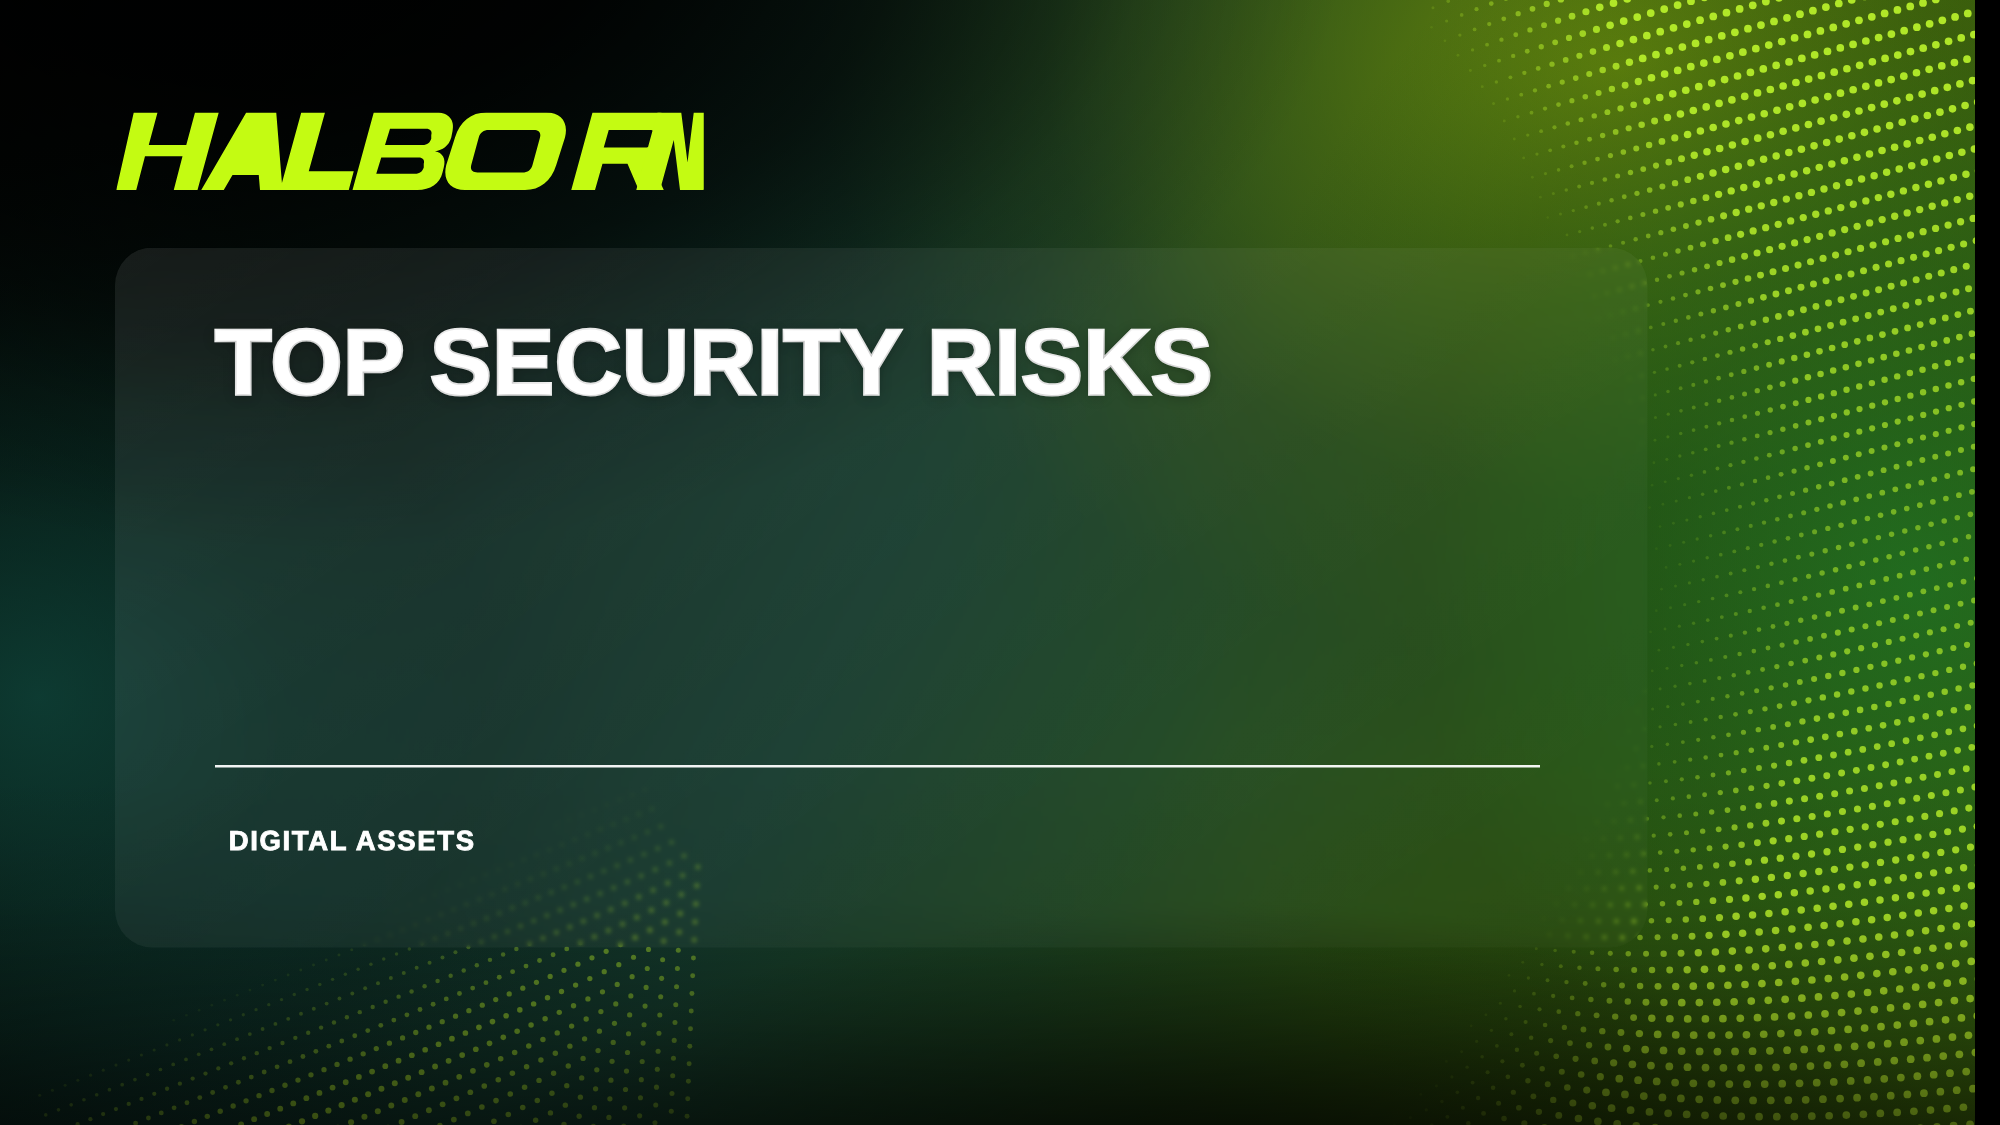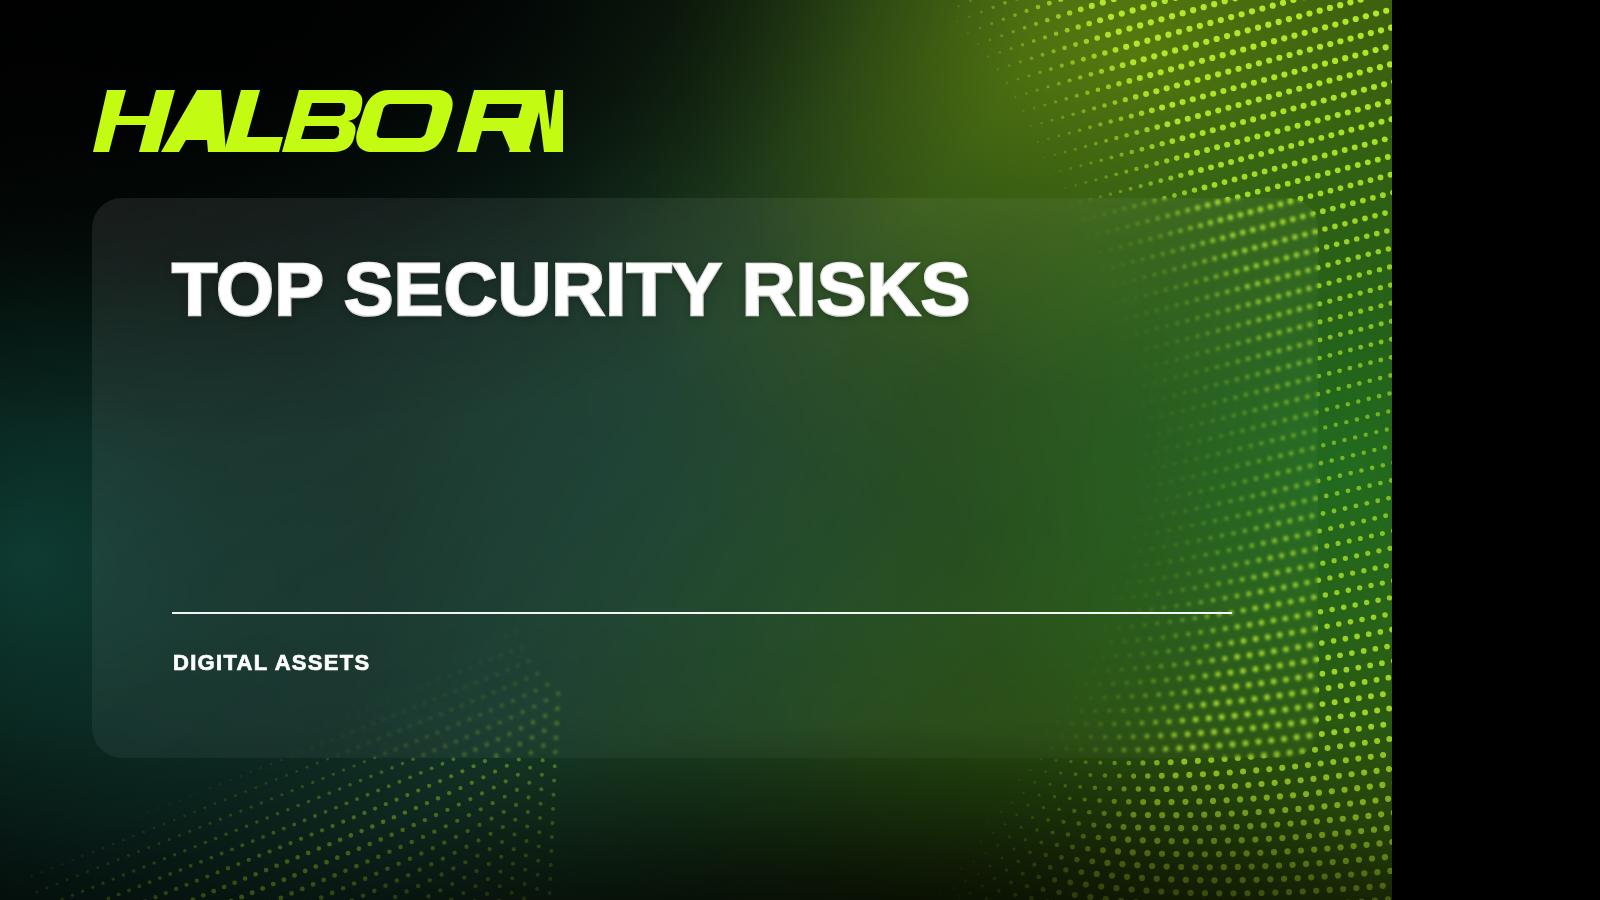--- a/index.html
+++ b/index.html
@@ -2,21 +2,21 @@
 <html style="--lime: #C4FB12;"><head>
 <meta charset="utf-8">
 <style>
   html, body {
     margin: 0;
     padding: 0;
     background: #000;
   }
   #stage {
     position: relative;
-    width: 1392px;
+    width: 1580px;
     height: 900px;
     overflow: hidden;
     font-family: "Liberation Sans", sans-serif;
     background: #05140d;
   }
 
   
   .bg-layer {
     position: absolute;
     inset: 0;
@@ -163,21 +163,21 @@
     top: 366px;
     width: 1060px;
     height: 2px;
     background: #ffffff;
     opacity: 0.95;
   }
   #eyebrow {
     position: absolute;
     left: 1px;
     top: 404px;
-    margin: 0;
+    margin: 10px;
     font-family: "Liberation Sans", sans-serif;
     font-weight: 700;
     font-size: 22px;
     letter-spacing: 1.3px;
     color: #ffffff;
     text-transform: uppercase;
     -webkit-text-stroke: 0.7px #ffffff;
     paint-order: stroke fill;
   }
 </style>

